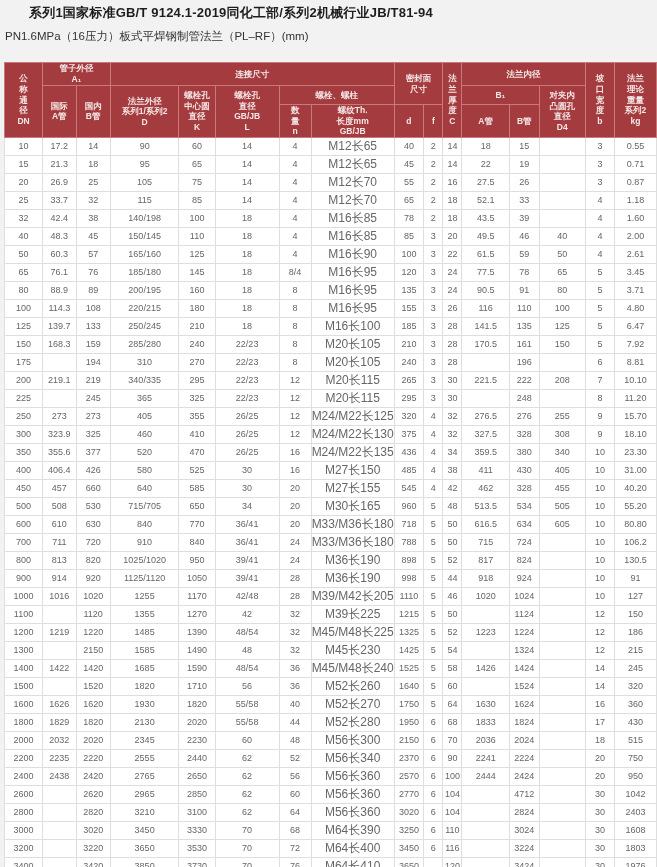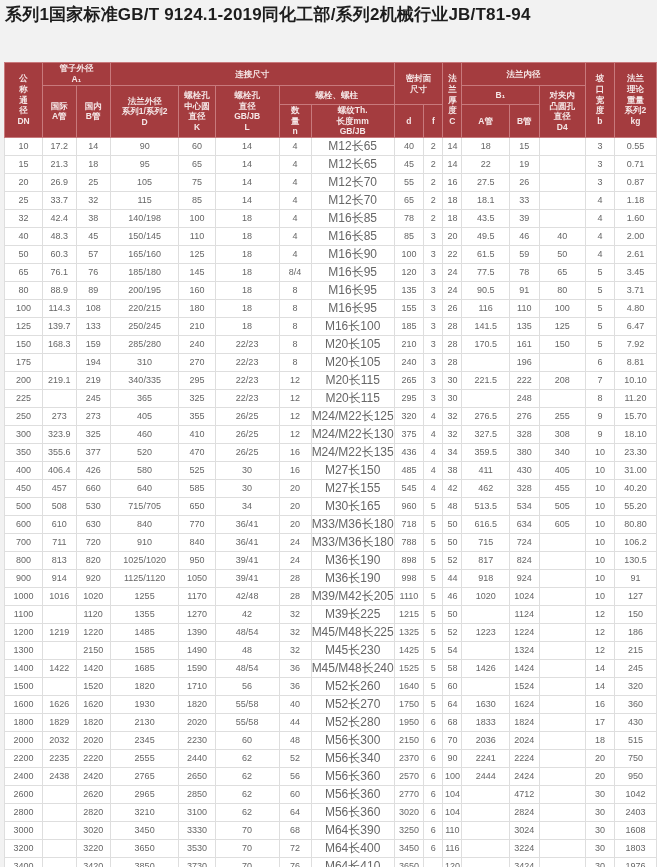--- a/index.html
+++ b/index.html
@@ -5,22 +5,22 @@
   html,body{margin:0;padding:0;}
   .page{
     position:relative;
     width:657px;height:867px;
     background:#f2f2f2;
     font-family:"Liberation Sans","DejaVu Sans",sans-serif;
     overflow:hidden;
   }
   .titles{position:absolute;left:5px;top:5px;width:648px;}
   .page-title{
-    font-size:17px;font-weight:bold;color:#1d1d1d;line-height:1.2;
-    white-space:nowrap;letter-spacing:.2px;
+    font-size:13px;font-weight:bold;color:#1d1d1d;line-height:1.2;
+    white-space:nowrap;letter-spacing:.2px;margin-left:24px;
   }
   .page-subtitle{
     margin-top:9px;font-size:11.5px;color:#333;line-height:1.2;white-space:nowrap;
   }
   table.spec{
     position:absolute;left:4px;top:62px;
     border-collapse:collapse;table-layout:fixed;
     font-size:9px;color:#666;
     background:#ffffff;
   }
@@ -43,20 +43,21 @@
   }
   table.spec td.bolt{font-size:12px;margin-top:24px;}
   table.spec{border:1px solid #d4d4d4;}
 </style>
 </head>
 <body>
 
 <div class="page">
   <div class="titles">
     <div class="page-title">系列1国家标准GB/T 9124.1-2019同化工部/系列2机械行业JB/T81-94</div>
+    <div class="page-subtitle">PN1.6MPa（16压力）板式平焊钢制管法兰（PL–RF）(mm)</div>
   </div>
 
   <table class="spec">
     <colgroup>
       <col style="width:39px">
         <col style="width:34px">
         <col style="width:35px">
       <col style="width:70px">
         <col style="width:37px">
         <col style="width:66px">
@@ -196,21 +197,21 @@
           <td>33.7</td>
           <td>32</td>
           <td>115</td>
           <td>85</td>
           <td>14</td>
           <td>4</td>
           <td class="bolt">M12长70</td>
           <td>65</td>
           <td>2</td>
           <td>18</td>
-          <td>18.1</td>
+          <td>52.1</td>
           <td>33</td>
           <td></td>
           <td>4</td>
           <td>1.18</td>
         </tr>
         <tr>
           <td>32</td>
           <td>42.4</td>
           <td>38</td>
           <td>140/198</td>

